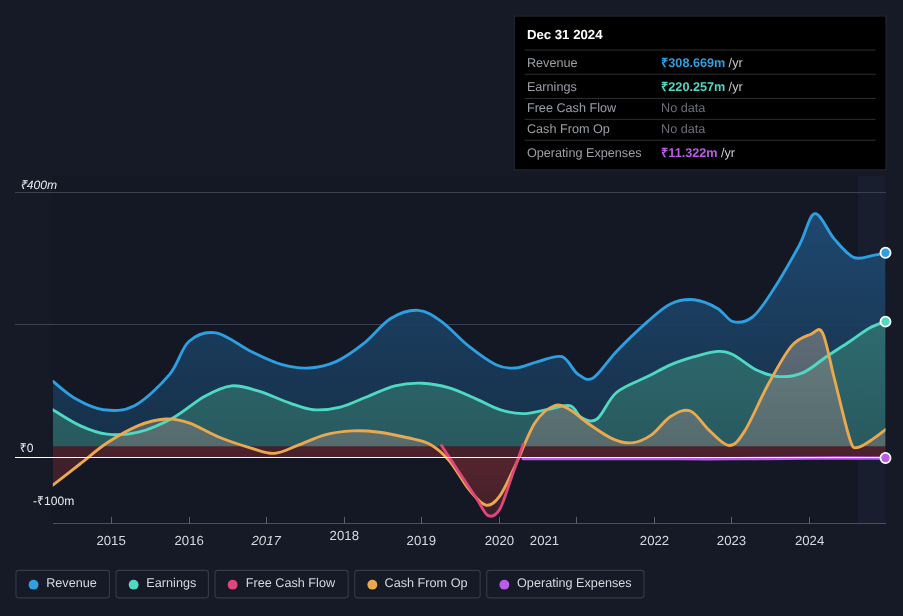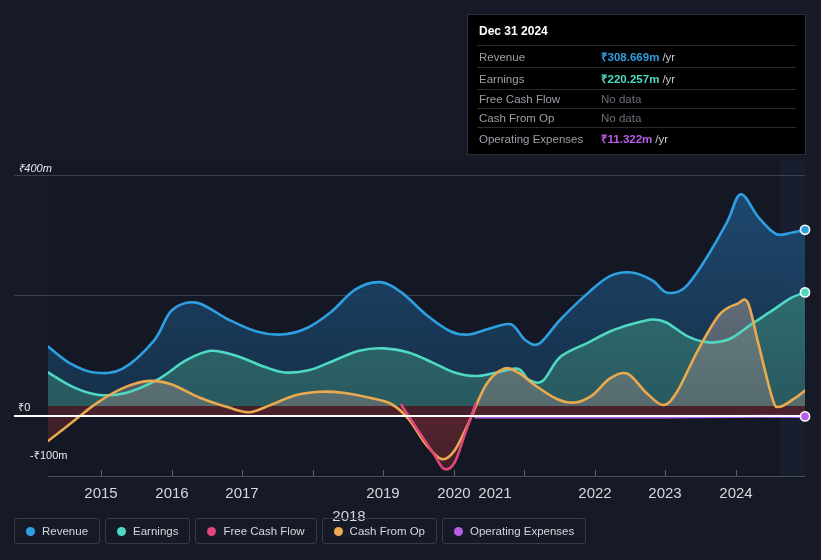--- a/index.html
+++ b/index.html
@@ -18,21 +18,21 @@
   
   .ylabel {
     position: absolute;
     color: #e8eaed;
     font-size: 11px;
     white-space: nowrap;
   }
   .xlabel {
     position: absolute;
     color: #d5d8de;
-    font-size: 15px;
+    font-size: 12px;
     transform: translateX(-50%);
     white-space: nowrap;
   }
 
   
   .tooltip {
     position: absolute;
     left: 467px; top: 14px;
     width: 339px;
     background: #000000;
@@ -181,22 +181,22 @@
   </svg>
 
   <div id="y-axis-labels">
       <div class="ylabel" style="left: 18px; top: 160px; font-style: italic;">₹400m</div>
       <div class="ylabel" style="left: 18px; top: 399px;">₹0</div>
       <div class="ylabel" style="left: 18px; top: 447px; margin-left: 12px;">-₹100m</div>
     </div>
   <div id="x-axis-labels">
       <div class="xlabel" style="left: 101px; top: 484px;">2015</div>
       <div class="xlabel" style="left: 172px; top: 484px;">2016</div>
-      <div class="xlabel" style="left: 242px; top: 484px;">2017</div>
-      <div class="xlabel" style="left: 313px; top: 507px; margin-left: 36px;">2018</div>
+      <div class="xlabel" style="left: 242px; top: 484px; font-style: italic;">2017</div>
+      <div class="xlabel" style="left: 313px; top: 480px;">2018</div>
       <div class="xlabel" style="left: 383px; top: 484px;">2019</div>
       <div class="xlabel" style="left: 454px; top: 484px;">2020</div>
       <div class="xlabel" style="left: 495px; top: 484px;">2021</div>
       <div class="xlabel" style="left: 595px; top: 484px;">2022</div>
       <div class="xlabel" style="left: 665px; top: 484px;">2023</div>
       <div class="xlabel" style="left: 736px; top: 484px;">2024</div>
     </div>
 
   <div class="tooltip">
     <div class="tt-title">Dec 31 2024</div>

